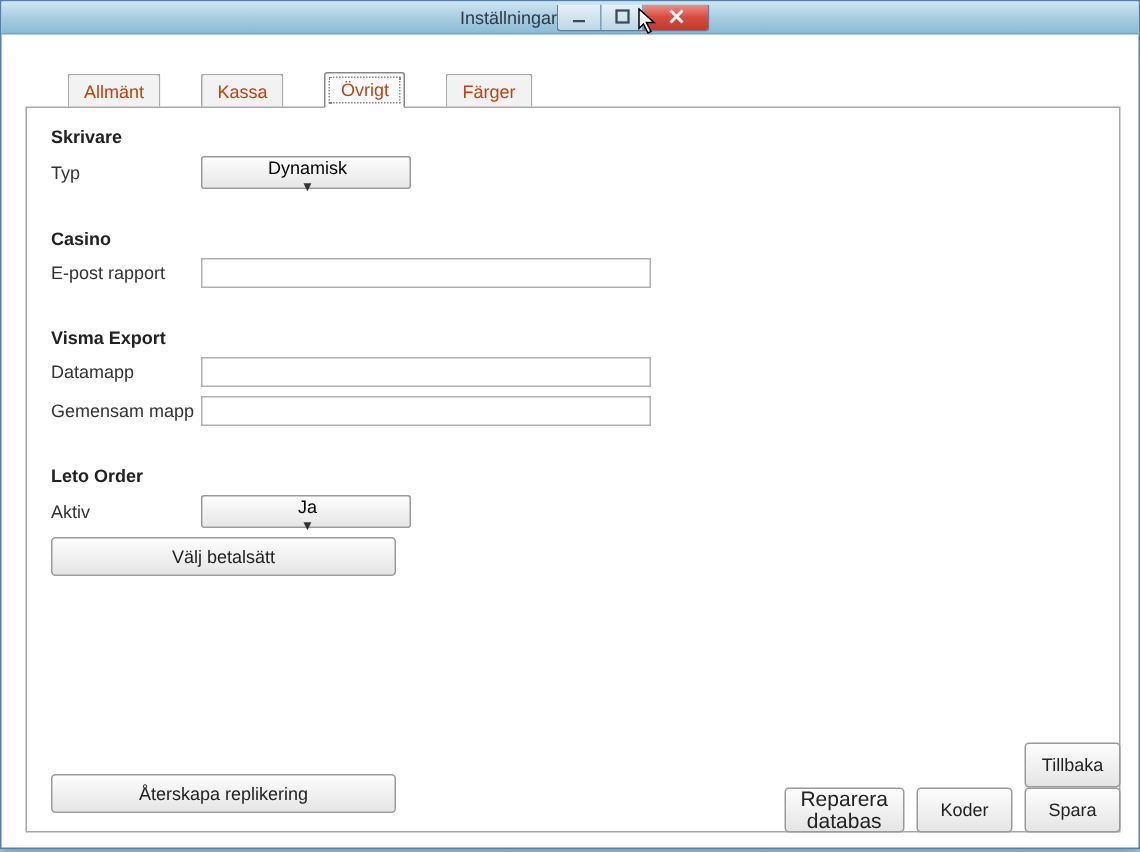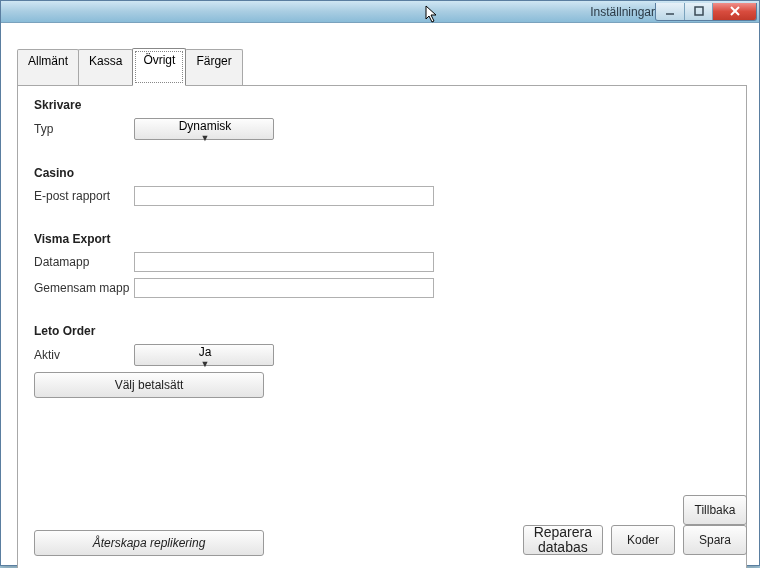--- a/index.html
+++ b/index.html
@@ -19,21 +19,21 @@
     height: 566px;
     background: #fff;
     border: 1px solid #5a7ea0;
     box-shadow: 0 2px 8px rgba(0,0,0,0.3);
   }
   .titlebar {
     height: 22px;
     background: linear-gradient(to bottom, #cfe6f3 0%, #a9cde2 50%, #8abcd8 100%);
     display: flex;
     align-items: center;
-    justify-content: flex-end;
+    justify-content: center;
     padding-left: 22px;
     border-bottom: 1px solid #7aa2bd;
     position: relative;
   }
   .titlebar .title {
     color: #2b3a46;
     font-size: 12px;
   }
   .win-controls {
     display: flex;
@@ -60,30 +60,31 @@
   .win-btn svg { width: 10px; height: 10px; }
   .win-btn.close svg line { stroke: #fff; stroke-width: 2; }
   .win-btn svg line, .win-btn svg rect { stroke: #3a4a56; stroke-width: 1.5; fill: none; }
 
   .tabstrip {
     display: flex;
     margin: 24px 0 0 16px;
     align-items: flex-end;
   }
   .tab {
-    padding: 4px 10px 18px 10px;
+    padding: 4px 10px 4px 10px;
     background: #f2f2f2;
     border: 1px solid #a8a8a8;
     border-bottom: none;
     margin-right: -1px;
-    color: #000000;
+    color: #c2410c;
     border-radius: 2px 2px 0 0;
     position: relative;
     top: 1px;
     cursor: default;
+    margin-left: 28px;
   }
   .tab.active {
     background: #fff;
     border: 1px solid #888;
     border-bottom: 1px solid #fff;
     z-index: 2;
     outline: 1px dotted #888;
     outline-offset: -4px;
   }
 
@@ -147,21 +148,20 @@
     color: #222;
     cursor: default;
     padding: 0 10px;
   }
   .btn.w230 { width: 230px; }
 
   .recreate {
     position: absolute;
     bottom: 12px;
     left: 16px;
-    font-style: italic;
   }
 
   .footer {
     position: absolute;
     bottom: 10px;
     left: 16px;
     right: 12px;
     display: flex;
     justify-content: space-between;
     align-items: flex-end;

